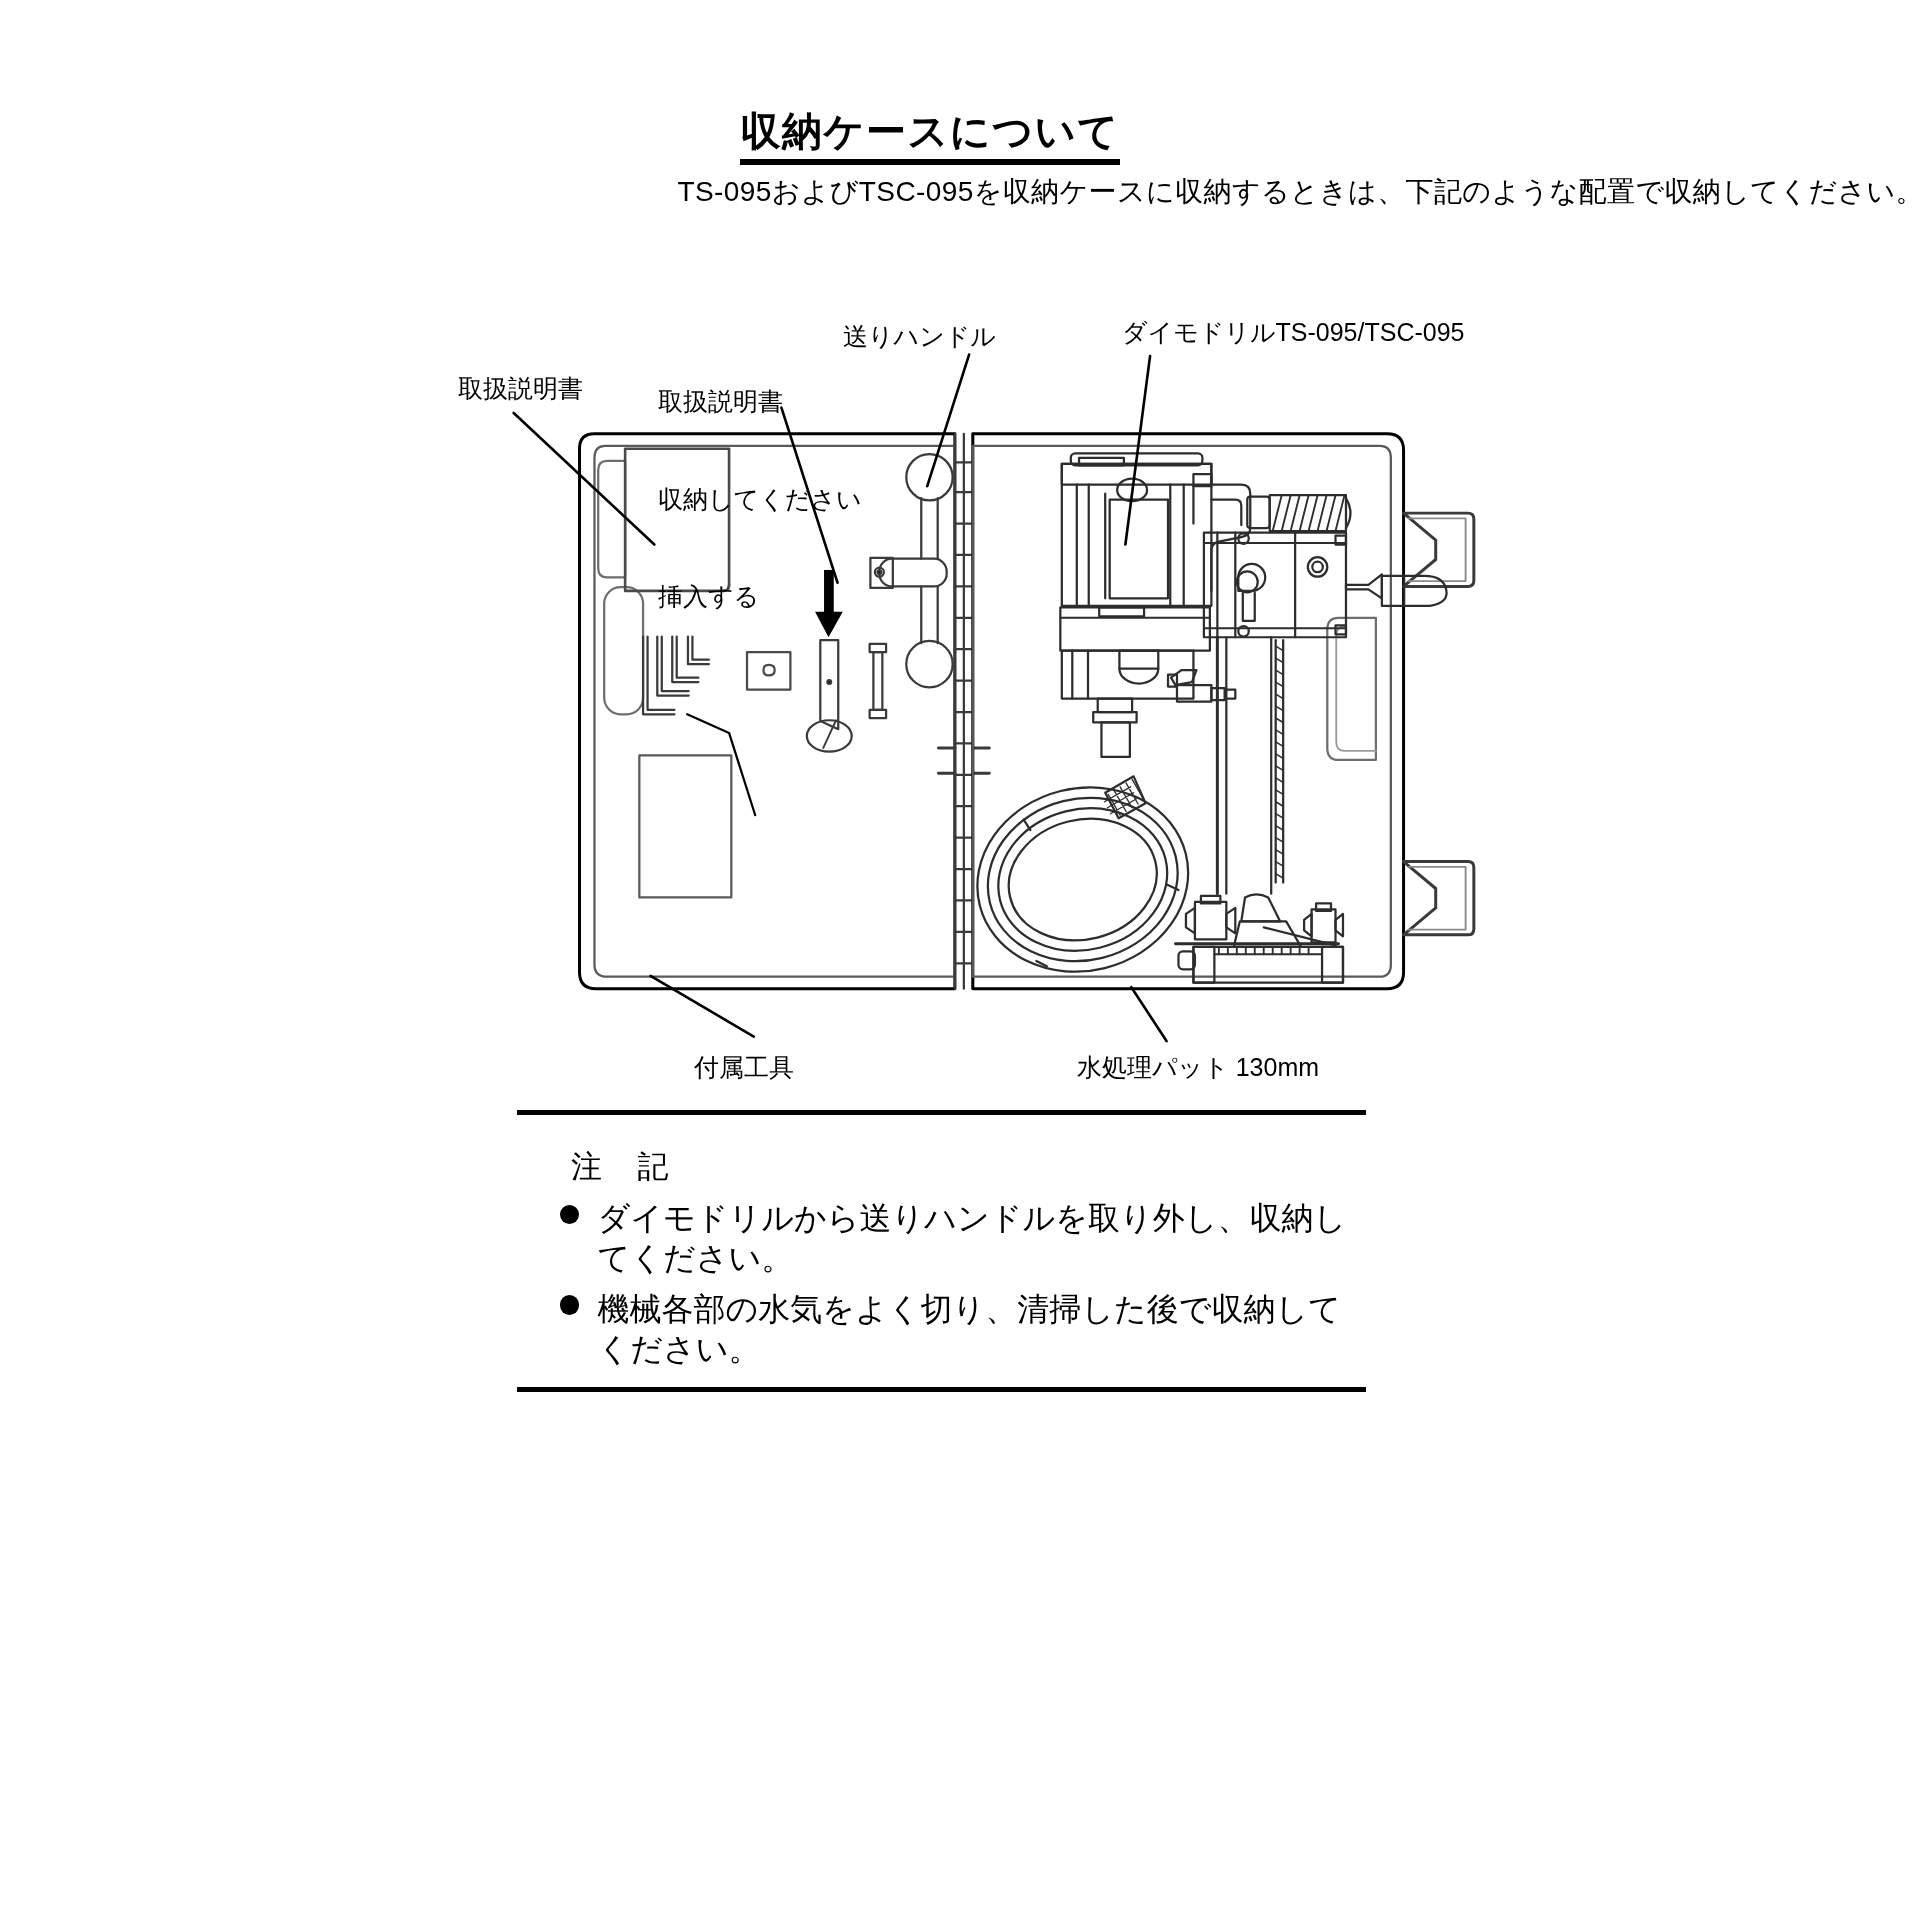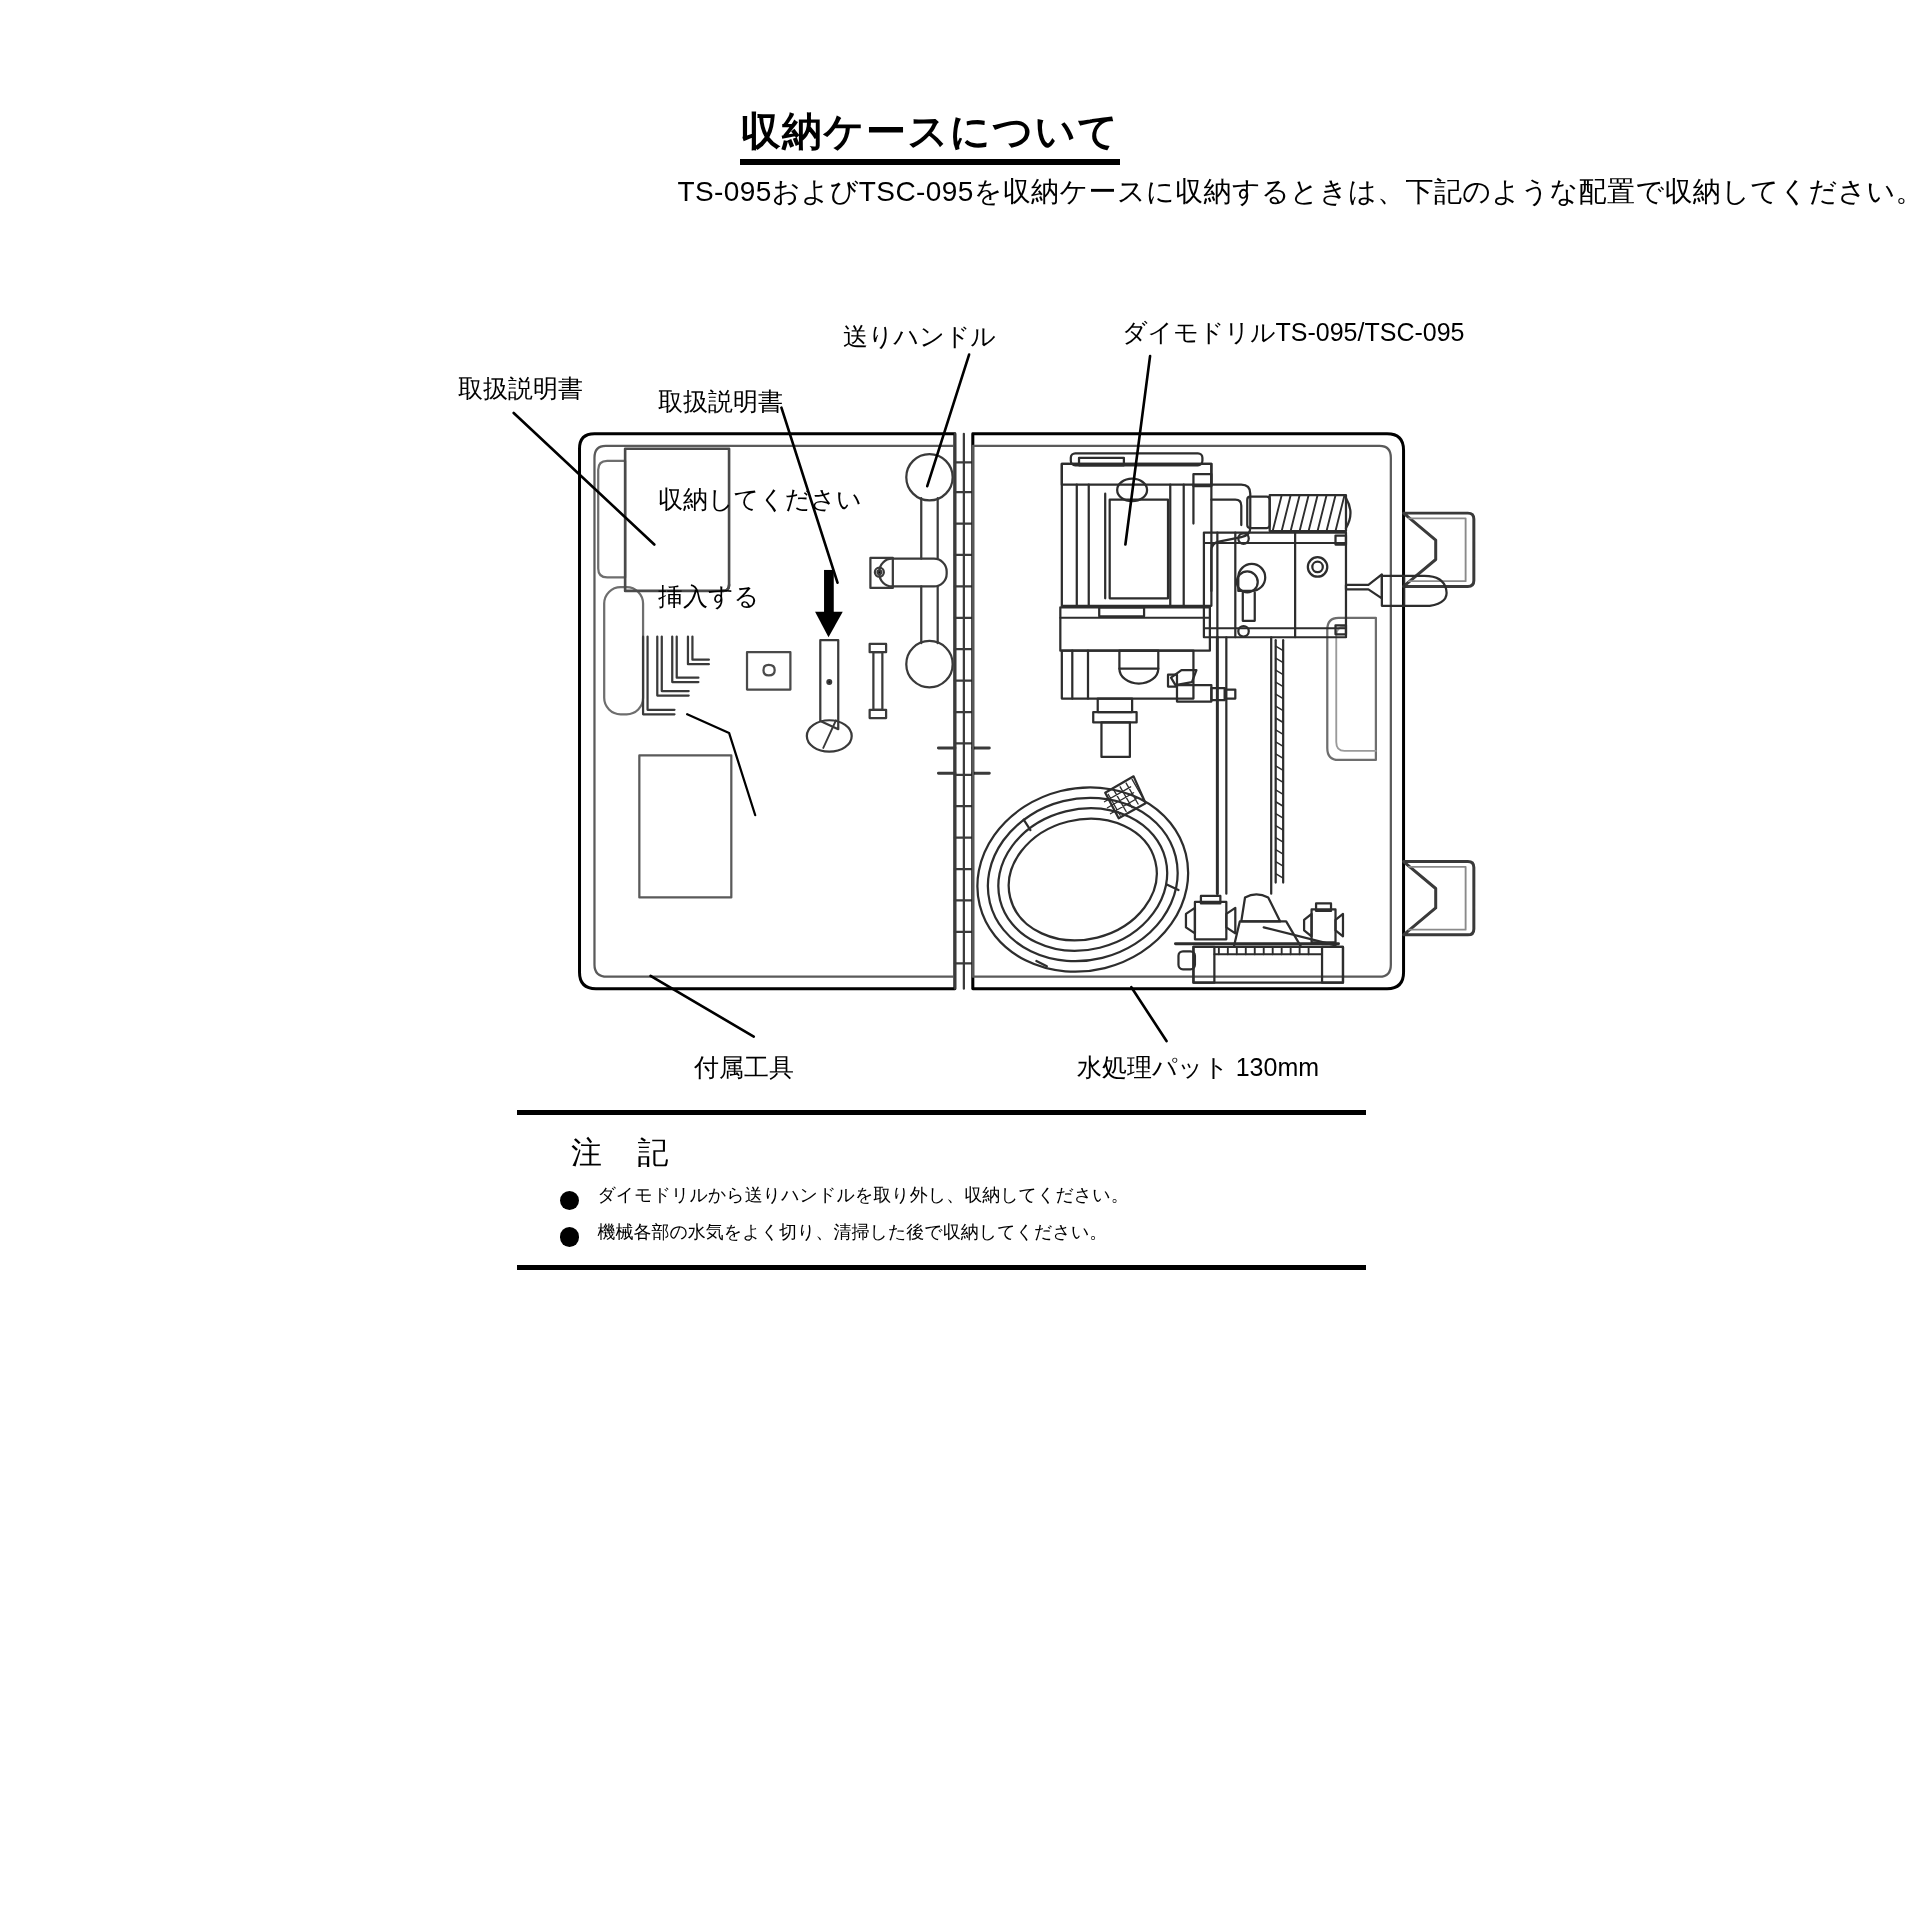--- a/index.html
+++ b/index.html
@@ -36,24 +36,24 @@
   #label-slide        {left:658px; top:320px;}
   #label-feed-handle  {left:843px;top:320px;}
   #label-drill        {left:1122px;top:316px;}
   #label-tools        {left:694px; top:1051px;}
   #label-water-pad    {left:1077px;top:1051px;}
 
   
   #notes{
     position:absolute;left:517px;top:1110px;width:849px;
     border-top:5.2px solid #000;border-bottom:5.2px solid #000;
-    padding:3px 0 18px 0;
+    padding:17px 0 18px 0;
   }
   #notes-title{font-size:31px;letter-spacing:13.5px;margin:13.5px 0 4.5px 54px;}
-  .note-row{display:flex;align-items:flex-start;margin:10.5px 0 0 43px;font-size:18px;}
+  .note-row{display:flex;align-items:flex-start;margin:10.5px 0 0 43px;font-size:32px;}
   .note-bullet{
     width:19.4px;height:19.4px;border-radius:50%;background:#000;
     flex:0 0 auto;margin:6.7px 18px 0 0;
   }
   .note-text{line-height:1.25;}
 </style>
 </head>
 <body>
 
 <div class="page">

